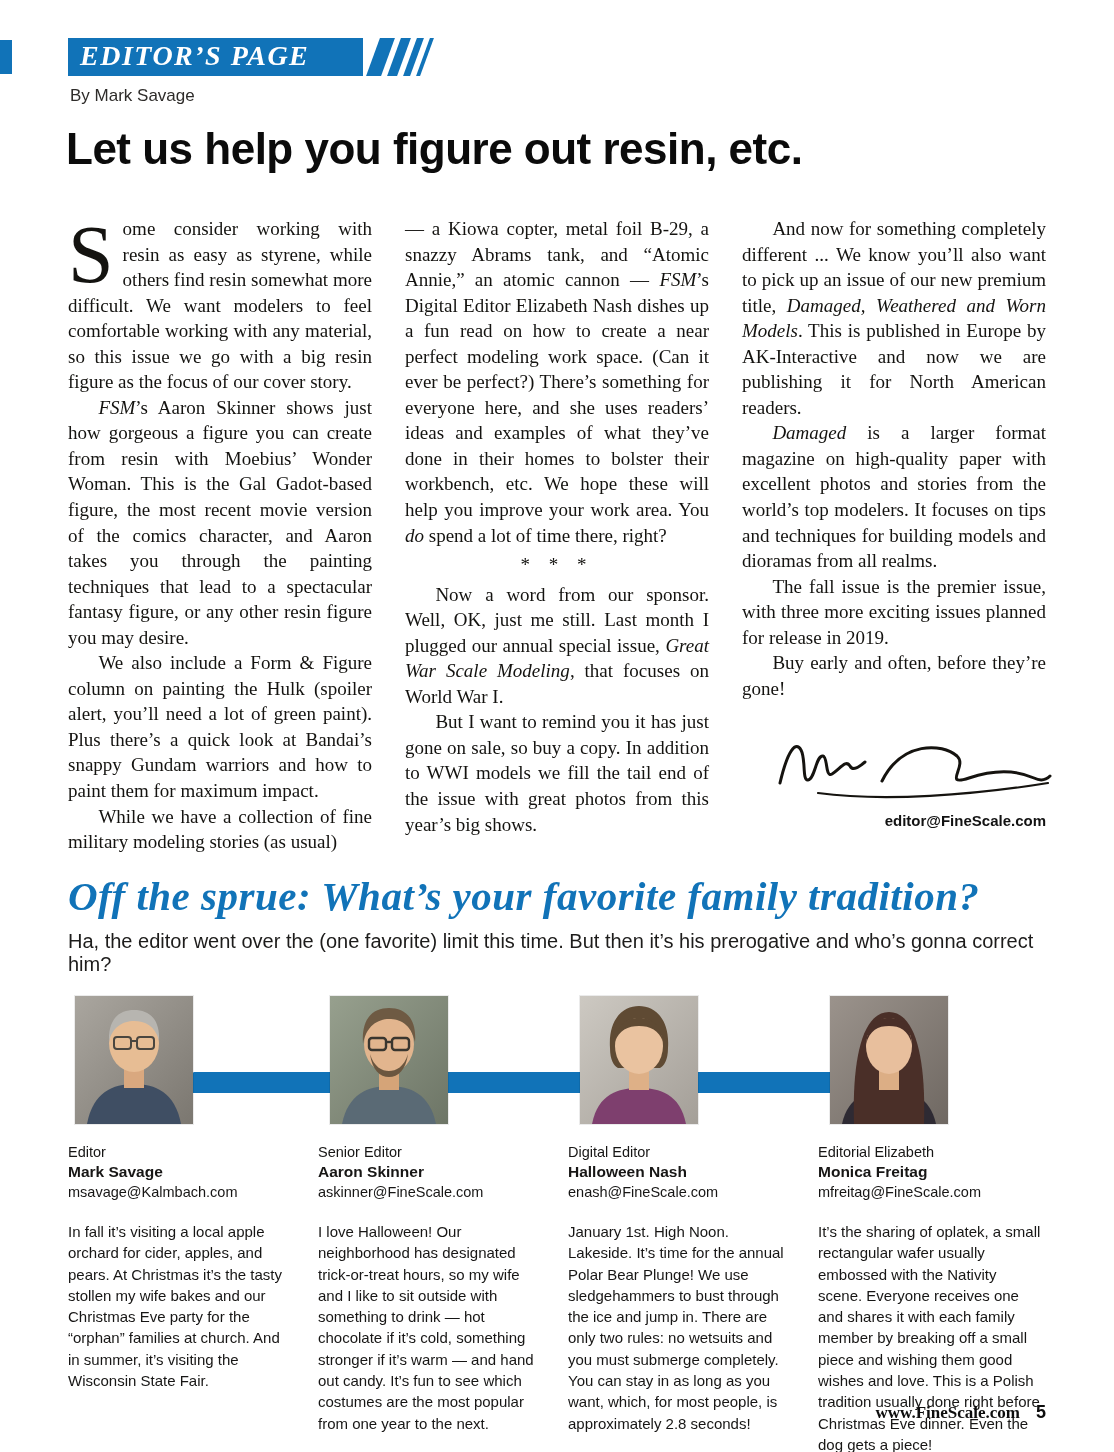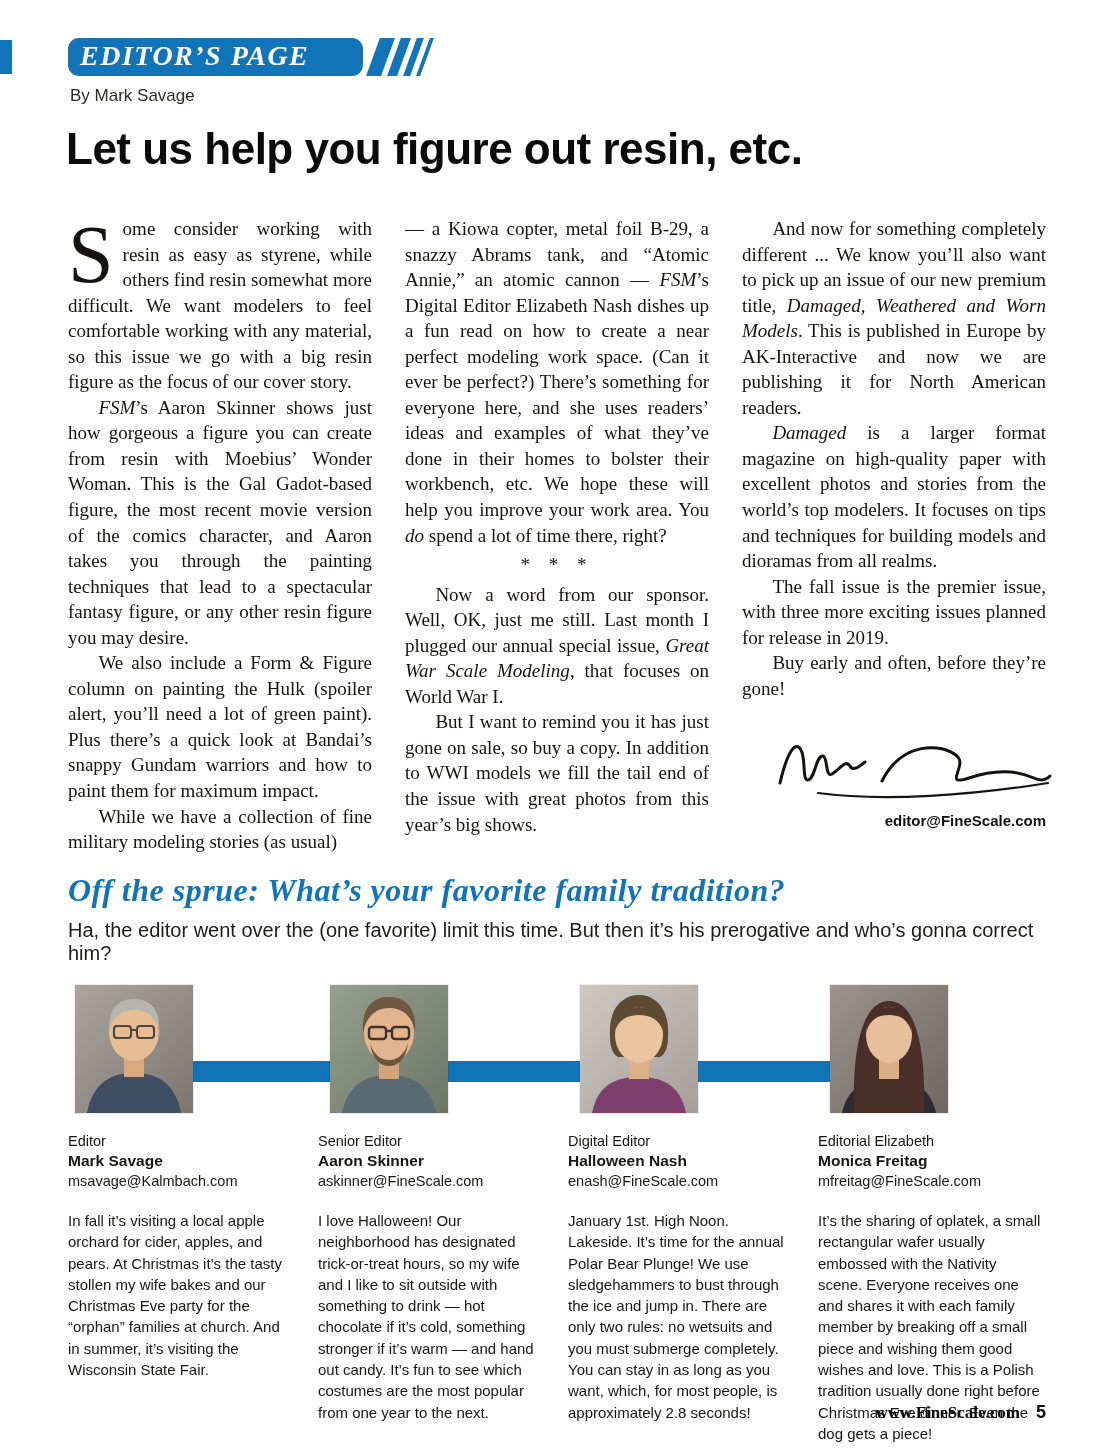--- a/index.html
+++ b/index.html
@@ -11,21 +11,21 @@
     overflow:hidden;
   }
 
   
   .edge-mark { position:absolute; left:0; top:40px; width:12px; height:34px; background:#1173b8; }
   .banner-row { position:absolute; left:68px; top:38px; display:flex; align-items:stretch; height:38px; }
   .banner-box {
     background:#1173b8; color:#fff; display:flex; align-items:center;
     padding:0 16px 2px 12px; min-width:295px;
     font-family:"Liberation Serif", serif; font-style:italic; font-weight:700;
-    font-size:28px; letter-spacing:1.5px; white-space:nowrap;border-radius:11px;
+    font-size:28px; letter-spacing:1.5px; white-space:nowrap;
   }
   .banner-stripes { display:flex; gap:6px; margin-left:10px; transform:skewX(-20deg); }
   .banner-stripes .s { background:#1173b8; height:38px; }
   .s1{width:15px}.s2{width:10px}.s3{width:7px}.s4{width:4px}
 
   .byline {
     position:absolute; left:70px; top:86px;
     font-family:"Liberation Sans", sans-serif; font-size:17px; color:#2e2c2a;
   }
 
@@ -57,21 +57,21 @@
   .sig-block svg { display:block; margin-left:22px; }
   .email-caption {
     text-align:right; margin-top:4px;
     font-family:"Liberation Sans", sans-serif; font-size:15px; color:#121212;
   }
 
   
   .sprue { position:absolute; left:68px; top:872px; width:978px; }
   .sprue-title {
     font-family:"Liberation Serif", serif; font-style:italic; font-weight:700;
-    font-size:32px; color:#1173b8; letter-spacing:0.5px;
+    font-size:41px; color:#1173b8; letter-spacing:0.5px;
   }
   .sprue-sub {
     margin-top:10px; font-family:"Liberation Sans", sans-serif;
     font-size:20px; color:#1d1c1b;
   }
 
   .photo-row { position:relative; margin-top:20px; height:132px; }
   .ribbon {
     position:absolute; top:76px; height:21px; background:#1173b8;
     transform:skewX(-28deg); z-index:1;

